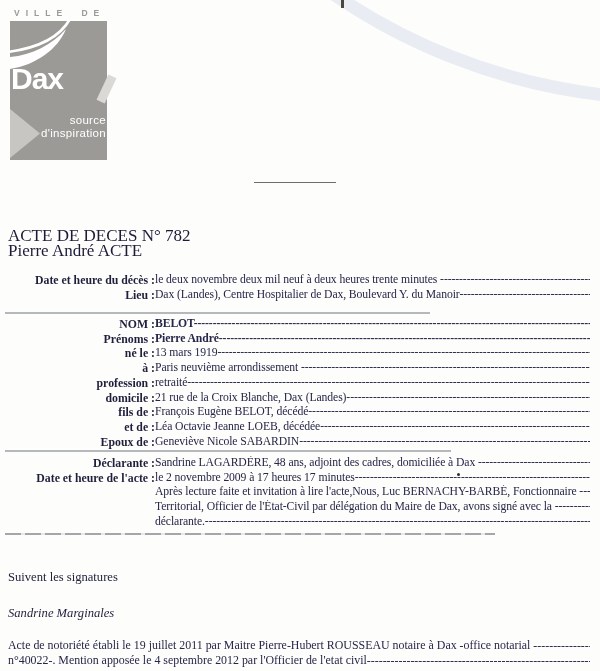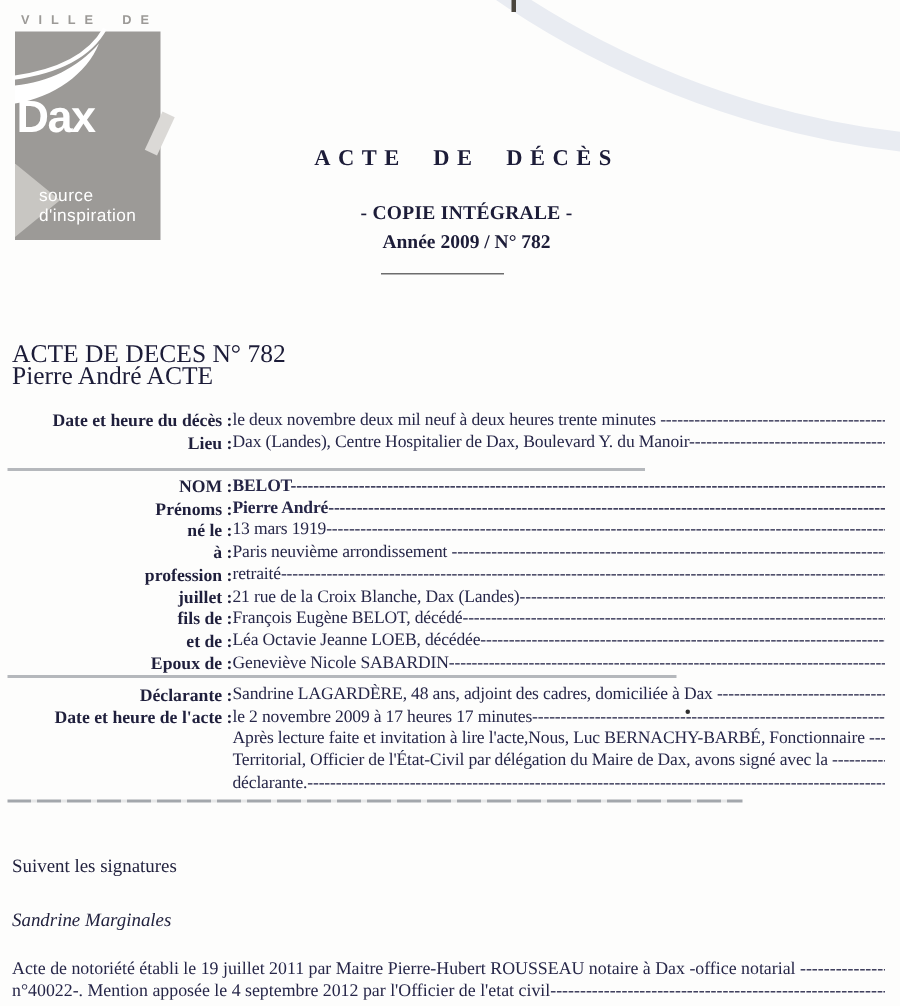--- a/index.html
+++ b/index.html
@@ -13,21 +13,21 @@
   
   .logo{position:absolute;left:10px;top:8px;width:120px;font-family:"Liberation Sans",sans-serif;}
   .villede{margin-left:4px;font-size:8.5px;letter-spacing:6px;word-spacing:5px;color:#9c9a97;font-weight:bold;}
   .logobox{position:relative;margin-top:3px;width:97px;height:139px;background:#9c9a97;}
   .swoosh{position:absolute;left:0;top:0;overflow:visible;}
   .daxname{position:absolute;left:1px;top:36px;font-size:30px;line-height:43px;font-weight:bold;
            color:#fff;letter-spacing:-1px;}
   .xtail{position:absolute;left:92px;top:54px;width:9px;height:28px;background:#dbd9d6;transform:rotate(25deg);}
   .arrow{position:absolute;left:0;top:88px;width:30px;height:49px;background:#c8c6c2;
          clip-path:polygon(0 0,100% 50%,0 100%);}
-  .tagline{position:absolute;left:16px;top:104px;width:80px;text-align:left;color:#fff;
+  .tagline{position:absolute;left:16px;top:93px;width:80px;text-align:right;color:#fff;
            font-size:11.5px;line-height:13px;letter-spacing:0.3px;}
   
   .titleblock{position:absolute;left:151px;top:98px;width:320px;text-align:center;color:#1c1c38;}
   .title{font-size:15px;font-weight:bold;letter-spacing:5px;word-spacing:9px;}
   .copy{margin-top:19px;font-size:13px;font-weight:bold;letter-spacing:0.2px;}
   .year{margin-top:3px;font-size:13px;font-weight:bold;}
   .underline{position:absolute;left:254px;top:182px;width:82px;height:1px;background:#6d6d6d;}
   
   .actheading{position:absolute;left:8px;top:228px;font-size:17px;font-weight:normal;
               line-height:15px;color:#1c1c38;}
@@ -68,25 +68,20 @@
       <div class="daxname">Dax</div>
       <div class="xtail"></div>
       <div class="arrow"></div>
       <div class="tagline">
         <div>source</div>
         <div>d'inspiration</div>
       </div>
     </div>
   </div>
 
-  <div class="titleblock">
-    <div class="title">ACTE DE DÉCÈS</div>
-    <div class="copy">- COPIE INTÉGRALE -</div>
-    <div class="year">Année 2009 / N° 782</div>
-  </div>
   <div class="underline"></div>
 
   <div class="actheading">
     <div>ACTE DE DECES N° 782</div>
     <div>Pierre André ACTE</div>
   </div>
 
   <div class="fields fa" style="position:absolute;">
     <div class="row">
       <span class="lbl">Date et heure du décès :</span>
@@ -115,21 +110,21 @@
     </div>
     <div class="row">
       <span class="lbl">à :</span>
       <span class="val">Paris neuvième arrondissement ------------------------------------------------------------------------------------------------------------------------------------------</span>
     </div>
     <div class="row">
       <span class="lbl">profession :</span>
       <span class="val">retraité---------------------------------------------------------------------------------------------------------------------------------------------------------------</span>
     </div>
     <div class="row">
-      <span class="lbl">juillet :</span>
+      <span class="lbl">domicile :</span>
       <span class="val">21 rue de la Croix Blanche, Dax (Landes)-------------------------------------------------------------------------------------------------------------------------------</span>
     </div>
     <div class="row">
       <span class="lbl">fils  de :</span>
       <span class="val">François Eugène BELOT, décédé------------------------------------------------------------------------------------------------------------------------------------------</span>
     </div>
     <div class="row">
       <span class="lbl">et de :</span>
       <span class="val">Léa Octavie Jeanne LOEB, décédée---------------------------------------------------------------------------------------------------------------------------------------</span>
     </div>

